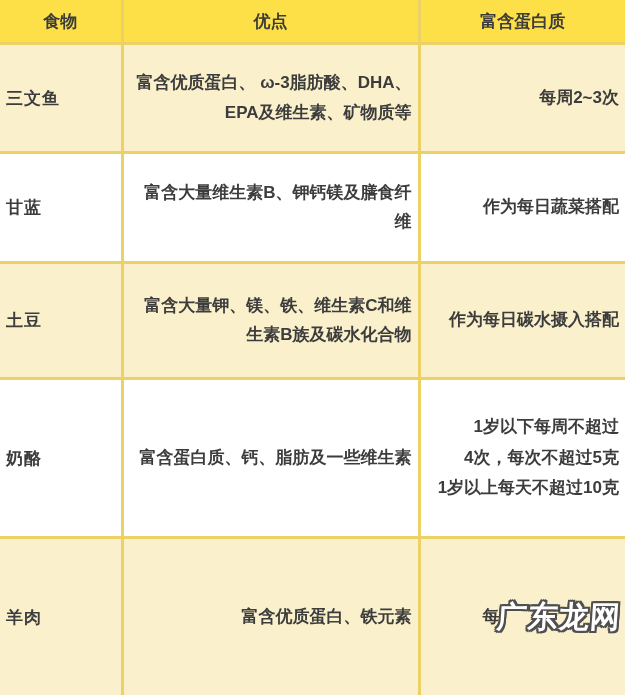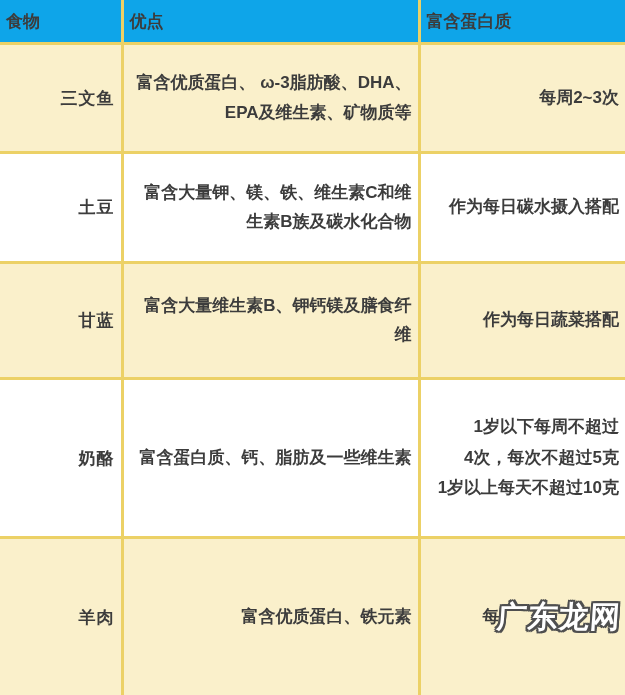--- a/index.html
+++ b/index.html
@@ -27,31 +27,31 @@
     color: #3c3c3c;
     font-weight: bold;
     padding: 4px 6px;
     vertical-align: middle;
   }
   col.c-food   { width: 122px; }
   col.c-benefit{ width: 297px; }
   col.c-advice { width: 206px; }
 
   thead th {
-    background: #0ea5e9;
+    background: #fde047;
     font-size: 17px;
-    text-align: left;
+    text-align: center;
     height: 34px;
   }
   tbody td { font-size: 17px; }
   tbody tr:nth-child(odd) td  { background: #faf0cb; }
   tbody tr:nth-child(even) td { background: #ffffff; }
 
   td.food-cell {
-    text-align: right;
+    text-align: left;
     letter-spacing: 1px;
   }
   td.benefit-cell {
     text-align: right;
     padding-left: 11px;
     padding-right: 8px;
     line-height: 1.75;
   }
   td.advice-cell {
     text-align: right;
@@ -118,28 +118,28 @@
         <th>富含蛋白质</th>
       </tr>
     </thead>
     <tbody>
       <tr>
         <td class="food-cell">三文鱼</td>
         <td class="benefit-cell">富含优质蛋白、 ω-3脂肪酸、DHA、EPA及维生素、矿物质等</td>
         <td class="advice-cell">每周2~3次</td>
       </tr>
       <tr>
+        <td class="food-cell">甘蓝</td>
+        <td class="benefit-cell">富含大量维生素B、钾钙镁及膳食纤维</td>
+        <td class="advice-cell">作为每日蔬菜搭配</td>
+      </tr>
+      <tr>
         <td class="food-cell">土豆</td>
         <td class="benefit-cell">富含大量钾、镁、铁、维生素C和维生素B族及碳水化合物</td>
         <td class="advice-cell">作为每日碳水摄入搭配</td>
-      </tr>
-      <tr>
-        <td class="food-cell">甘蓝</td>
-        <td class="benefit-cell">富含大量维生素B、钾钙镁及膳食纤维</td>
-        <td class="advice-cell">作为每日蔬菜搭配</td>
       </tr>
       <tr>
         <td class="food-cell">奶酪</td>
         <td class="benefit-cell">富含蛋白质、钙、脂肪及一些维生素</td>
         <td class="advice-cell">1岁以下每周不超过
 4次，每次不超过5克
 1岁以上每天不超过10克</td>
       </tr>
       <tr>
         <td class="food-cell">羊肉</td>

